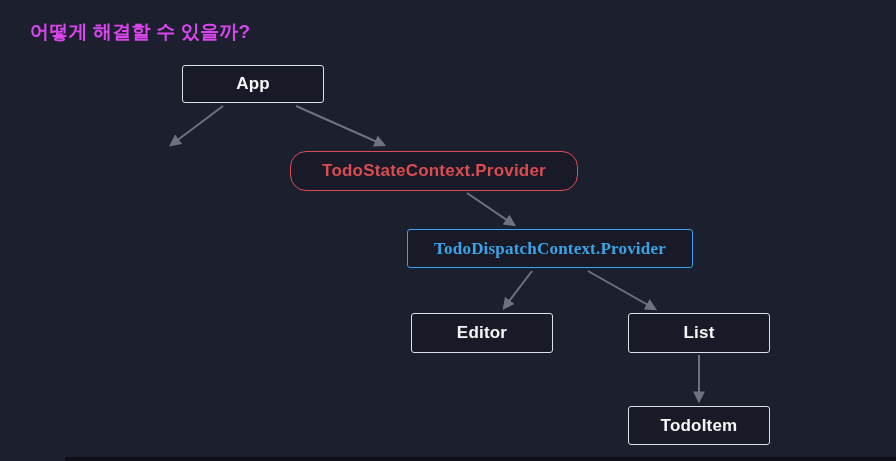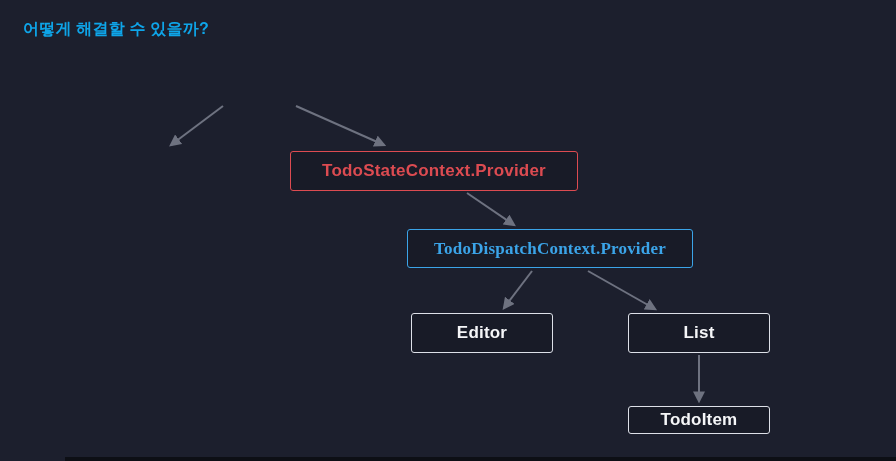--- a/index.html
+++ b/index.html
@@ -6,25 +6,25 @@
   .stage {
     position: relative;
     width: 896px;
     height: 461px;
     background: var(--background, #1c1f2d);
     font-family: "Liberation Sans", sans-serif;
     overflow: hidden;
   }
   .slide-title {
     position: absolute;
-    left: 23px;
+    left: 30px;
     top: 19px;
-    font-size: 16px;
+    font-size: 19px;
     font-weight: 700;
-    color: #0ea5e9;
+    color: #d946ef;
     letter-spacing: 0.2px;
   }
   .edges-layer {
     position: absolute;
     left: 0; top: 0;
     width: 896px; height: 461px;
     pointer-events: none;
   }
   .edge { stroke: var(--arrow, #6e7280); stroke-width: 2; fill: none; }
   .arrowhead { fill: var(--arrow, #6e7280); }
@@ -38,32 +38,33 @@
     border-radius: 3px;
     background: var(--box-fill, #181b27);
     color: var(--box-text, #f5f6f8);
     font-size: 17px;
     font-weight: 600;
     letter-spacing: 0.2px;
   }
   .node.red {
     border-color: var(--red-accent, #dc4b51);
     color: var(--red-accent, #dc4b51);
+    border-radius: 16px;
   }
   .node.blue {
     border-color: var(--blue-accent, #3ba4e8);
     color: var(--blue-accent, #3ba4e8);
   }
   .node-app        { left: 182px; top:  65px; width: 142px; height: 38px; }
   .node-header     { left:  62px; top: 151px; width: 134px; height: 41px; }
   .node-state      { left: 290px; top: 151px; width: 288px; height: 40px; }
   .node-dispatch   { left: 407px; top: 229px; width: 286px; height: 39px; font-family: Liberation Serif, serif; }
   .node-editor     { left: 411px; top: 313px; width: 142px; height: 40px; }
   .node-list       { left: 628px; top: 313px; width: 142px; height: 40px; }
-  .node-todo-item  { left: 628px; top: 406px; width: 142px; height: 28px; }
+  .node-todo-item  { left: 628px; top: 406px; width: 142px; height: 39px; }
   .bottom-bar {
     position: absolute;
     left: 65px;
     right: 0;
     bottom: 0;
     height: 4px;
     background: var(--bottom-bar, #0d0f15);
   }
 </style>
 </head>
@@ -80,20 +81,21 @@
       </marker>
     </defs>
     <line class="edge" x1="223" y1="106" x2="171" y2="145" marker-end="url(#ah)"></line>
     <line class="edge" x1="296" y1="106" x2="384" y2="145" marker-end="url(#ah)"></line>
     <line class="edge" x1="467" y1="193" x2="514" y2="225" marker-end="url(#ah)"></line>
     <line class="edge" x1="532" y1="271" x2="504" y2="308" marker-end="url(#ah)"></line>
     <line class="edge" x1="588" y1="271" x2="655" y2="309" marker-end="url(#ah)"></line>
     <line class="edge" x1="699" y1="355" x2="699" y2="401" marker-end="url(#ah)"></line>
   </svg>
 
+  <div class="node node-app">App</div>
 
 
   <div class="node red node-state">TodoStateContext.Provider</div>
 
   <div class="node blue node-dispatch">TodoDispatchContext.Provider</div>
 
   <div class="node node-editor">Editor</div>
 
   <div class="node node-list">List</div>
 

